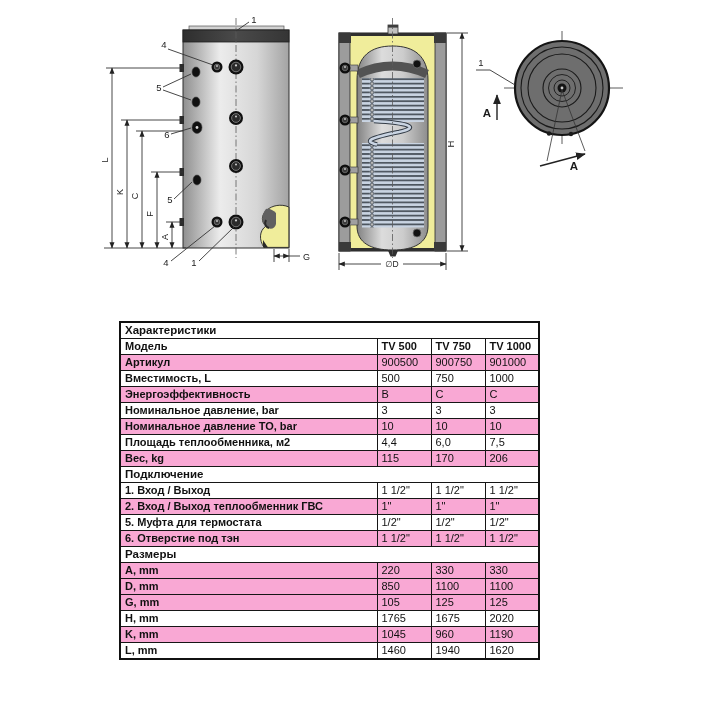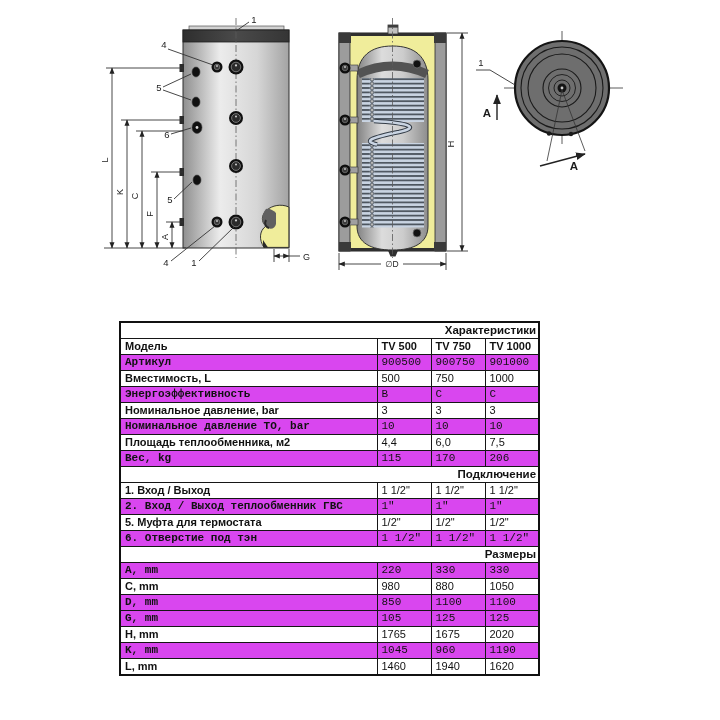--- a/index.html
+++ b/index.html
@@ -12,25 +12,25 @@
   .table-wrap{position:absolute;left:119px;top:321px;}
   table.spec{
     border-collapse:collapse;table-layout:fixed;width:419px;
     font-size:11px;color:#111;border:2px solid #111;
   }
   table.spec td{
     border:1px solid #161616;height:15px;line-height:15px;
     padding:0 2px 0 4px;white-space:nowrap;overflow:hidden;
     background:#ffffff;
   }
-  table.spec tr.section td{text-align:right;font-weight:bold;font-size:11.5px;}
+  table.spec tr.section td{text-align:left;font-weight:bold;font-size:11.5px;}
   table.spec td.lbl{font-weight:bold;margin-left:16px;}
   table.spec td.val{font-weight:normal;}
   table.spec td.bv{font-weight:bold;margin-left:28px;}
-  table.spec tr.shaded td{background:#d946ef;font-family:Liberation Mono, monospace;}
+  table.spec tr.shaded td{background:#f9a8d4;}
   svg text{font-family:"Liberation Sans",sans-serif;fill:#1c1c1c;}
 </style>
 </head>
 <body>
 
 <svg class="drawing" width="720" height="300" viewBox="0 0 720 300" xmlns="http://www.w3.org/2000/svg">
   <defs>
     <marker id="arr" viewBox="0 0 10 10" refX="9.2" refY="5" markerWidth="7" markerHeight="7" orient="auto-start-reverse">
       <path d="M0,1 L10,5 L0,9 z" fill="#222"></path>
     </marker>
@@ -351,26 +351,20 @@
         </tr>
         <tr class="section">
           <td colspan="4">Размеры</td>
         </tr>
         <tr class="shaded">
           <td class="lbl">A, mm</td>
           <td class="val">220</td>
           <td class="val">330</td>
           <td class="val">330</td>
         </tr>
-        <tr>
-          <td class="lbl">C, mm</td>
-          <td class="val">980</td>
-          <td class="val">880</td>
-          <td class="val">1050</td>
-        </tr>
         <tr class="shaded">
           <td class="lbl">D, mm</td>
           <td class="val">850</td>
           <td class="val">1100</td>
           <td class="val">1100</td>
         </tr>
         <tr class="shaded">
           <td class="lbl">G, mm</td>
           <td class="val">105</td>
           <td class="val">125</td>

